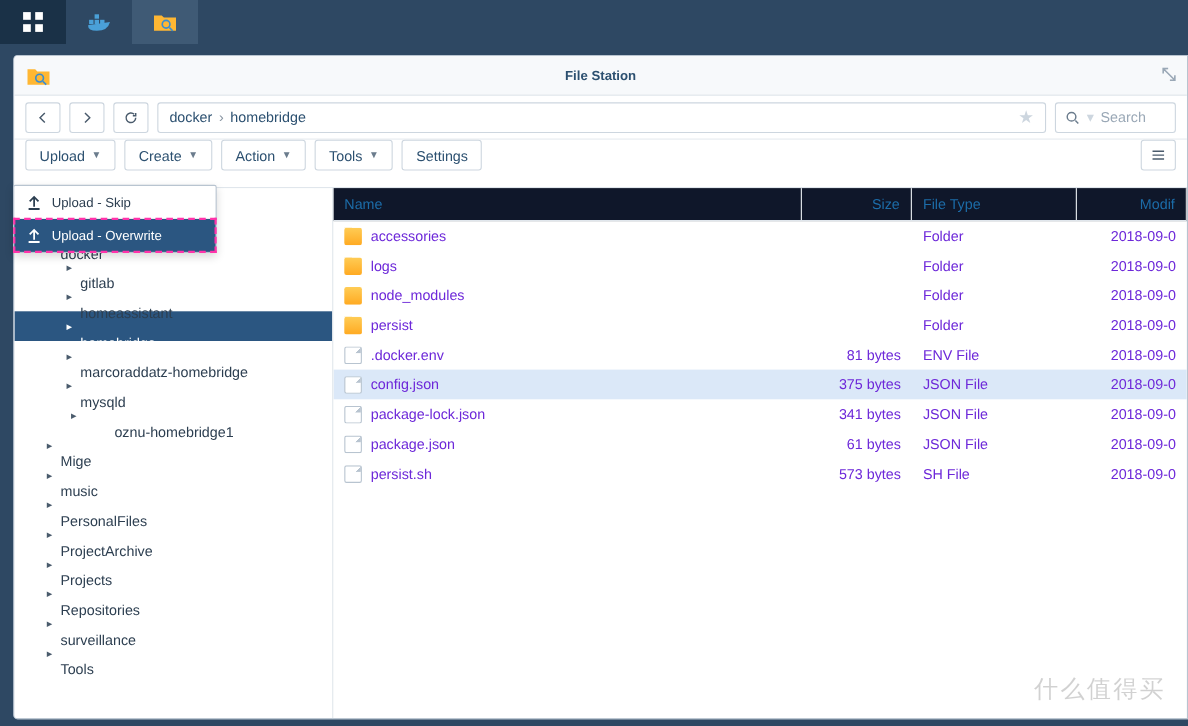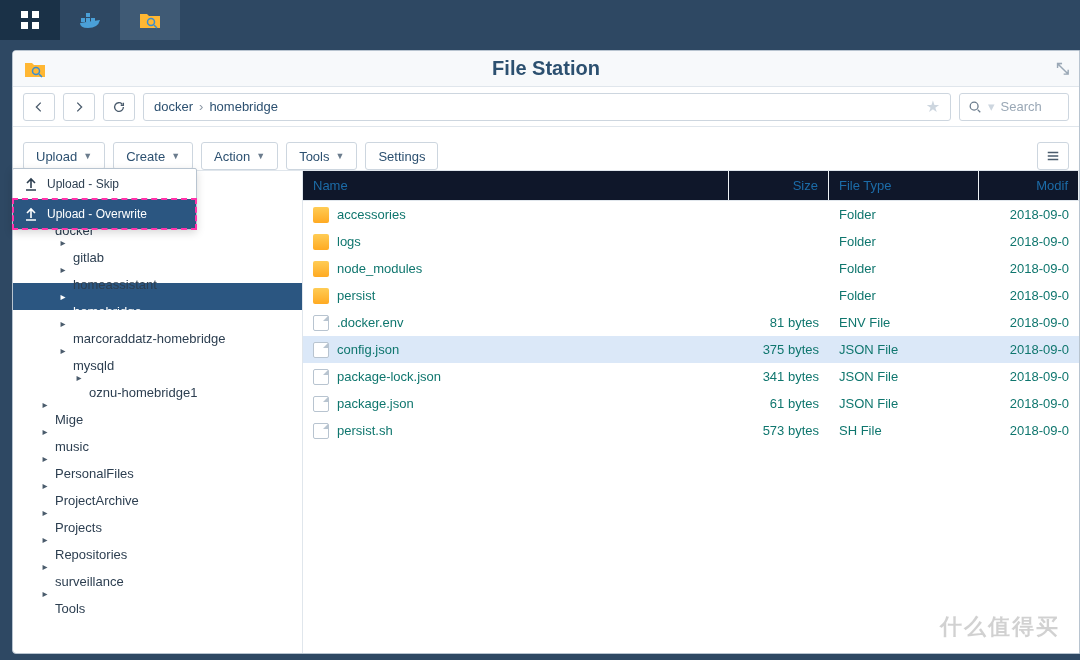--- a/index.html
+++ b/index.html
@@ -11,36 +11,36 @@
 .taskbar-item.start { background: #1a3147; }
 .taskbar-item.active { background: #3f5a75; }
 .taskbar-item svg { width: 24px; height: 24px; }
 
 
 .window { position: absolute; left: 12px; top: 50px; right: 0; bottom: 6px; background: #fff; border: 1px solid #b8c4d0; border-radius: 4px 0 0 4px; overflow: hidden; display: flex; flex-direction: column; }
 
 
 .titlebar { height: 36px; background: #f7f9fb; border-bottom: 1px solid #e0e6ec; display: flex; align-items: center; padding: 0 10px; color: #1e3a58; font-weight: 600; position: relative; }
 .titlebar .app-icon { width: 24px; height: 24px; margin-right: 8px; }
-.titlebar .title { position: absolute; left: 50%; transform: translateX(-50%); font-size: 20px; color: #2c5070; }
+.titlebar .title { position: absolute; left: 50%; transform: translateX(-50%); font-size: 12px; color: #2c5070; }
 .titlebar .title-controls { margin-left: auto; color: #9aa8b6; display: flex; align-items: center; gap: 12px; }
 
 
 .navrow { height: 40px; display: flex; align-items: center; padding: 0 10px; gap: 8px; border-bottom: 1px solid #e0e6ec; background: #fff; }
 .navbtn { width: 32px; height: 28px; border: 1px solid #cdd6df; border-radius: 3px; background: #fff; display: flex; align-items: center; justify-content: center; cursor: pointer; color: #4a5b6c; }
 .navbtn svg { width: 14px; height: 14px; }
 .breadcrumb-box { flex: 1; height: 28px; border: 1px solid #cdd6df; border-radius: 3px; display: flex; align-items: center; padding: 0 10px; font-size: 13px; color: #2c5070; gap: 6px; }
 .breadcrumb-box .sep { color: #8a96a3; }
 .breadcrumb-box .star { margin-left: auto; color: #cdd6df; font-size: 16px; }
 .searchbox { width: 110px; height: 28px; border: 1px solid #cdd6df; border-radius: 3px; display: flex; align-items: center; padding: 0 8px; font-size: 13px; color: #8a96a3; gap: 6px; }
 .searchbox input { border: none; outline: none; flex: 1; font-size: 13px; color: #333; min-width: 0; }
 .searchbox input::placeholder { color: #9aa8b6; }
 
 
-.toolbar { height: 44px; display: flex; align-items: flex-end; padding: 0 10px; gap: 8px; border-bottom: 1px solid #e0e6ec; background: #fff; }
+.toolbar { height: 44px; display: flex; align-items: flex-start; padding: 0 10px; gap: 8px; border-bottom: 1px solid #e0e6ec; background: #fff; }
 .tbtn { height: 28px; padding: 0 12px; border: 1px solid #cdd6df; border-radius: 3px; background: #fff; display: flex; align-items: center; font-size: 13px; color: #2c5070; cursor: pointer; gap: 4px; }
 .tbtn .caret { font-size: 9px; color: #6b7c8d; margin-left: 2px; }
 .toolbar .spacer { flex: 1; }
 .iconbtn { width: 32px; height: 28px; border: 1px solid #cdd6df; border-radius: 3px; background: #fff; display: flex; align-items: center; justify-content: center; cursor: pointer; color: #4a5b6c; }
 
 
 .body { flex: 1; display: flex; min-height: 0; }
 
 
 .sidebar { width: 290px; border-right: 1px solid #e0e6ec; overflow-y: auto; position: relative; padding-top: 4px; }
@@ -57,35 +57,35 @@
 .dropdown-item { height: 30px; display: flex; align-items: center; padding: 0 10px; font-size: 12px; color: #2c3e50; cursor: pointer; gap: 8px; }
 .dropdown-item.hl { background: #2b5681; color: #fff; }
 .dropdown-item.hl-border { outline: 2px dashed #ff33aa; outline-offset: -1px; }
 .dropdown-item svg { width: 16px; height: 16px; }
 
 
 .filelist { flex: 1; display: flex; flex-direction: column; overflow: hidden; }
 .fl-header { display: flex; height: 30px; border-bottom: 1px solid #e0e6ec; background: #0f172a; font-size: 13px; color: #1c6ca8; font-weight: 400; }
 .fl-header .col { display: flex; align-items: center; padding: 0 10px; border-right: 1px solid #eef2f5; }
 .fl-rows { flex: 1; overflow-y: auto; }
-.fl-row { display: flex; height: 27px; font-size: 13px; color: #0f766e; align-items: center; }
+.fl-row { display: flex; height: 27px; font-size: 13px; color: #6d28d9; align-items: center; }
 .fl-row.selected { background: #dbe8f8; }
 .fl-row .col { display: flex; align-items: center; padding: 0 10px; overflow: hidden; white-space: nowrap; }
 .col.name { flex: 1; gap: 8px; }
 .col.size { width: 100px; justify-content: flex-end; }
 .col.type { width: 150px; }
 .col.mod { width: 100px; }
 .ficon { width: 16px; height: 16px; flex-shrink: 0; }
 .ficon.folder { background: linear-gradient(#ffcc55, #ffaa22); border-radius: 2px; position: relative; }
 .ficon.folder::before { content: ""; position: absolute; top: -3px; left: 0; width: 7px; height: 3px; background: #ffcc55; border-radius: 1px 1px 0 0; }
 .ficon.file { border: 1px solid #b8c4d0; border-radius: 2px; background: #fff; position: relative; }
 .ficon.file::after { content: ""; position: absolute; top: 0; right: 0; width: 5px; height: 5px; background: linear-gradient(135deg, transparent 49%, #b8c4d0 51%); }
 
 
-.watermark { position: absolute; right: 20px; bottom: 18px; color: rgba(0,0,0,0.18); font-size: 22px; font-weight: 700; letter-spacing: 2px; pointer-events: none; }
+.watermark { position: absolute; right: 20px; bottom: 18px; color: rgba(0,0,0,0.18); font-size: 22px; font-weight: 400; letter-spacing: 2px; pointer-events: none; }
 
 
 .sidebar::-webkit-scrollbar, .fl-rows::-webkit-scrollbar { width: 10px; }
 .sidebar::-webkit-scrollbar-thumb, .fl-rows::-webkit-scrollbar-thumb { background: #cdd6df; border-radius: 4px; }
 </style>
 </head>
 <body>
 
 <div class="taskbar">
   <div class="taskbar-item start">
@@ -213,21 +213,21 @@
           <span class="label">homebridge</span>
         </div>
         <div class="tree-row" style="padding-left: 44px;">
           <span class="arrow right"></span>
           <span class="label">marcoraddatz-homebridge</span>
         </div>
         <div class="tree-row" style="padding-left: 44px;">
           <span class="arrow right"></span>
           <span class="label">mysqld</span>
         </div>
-        <div class="tree-row" style="padding-left: 60px;">
+        <div class="tree-row" style="padding-left: 48px; gap: 27px;">
           <span class="arrow right"></span>
           <span class="label">oznu-homebridge1</span>
         </div>
         <div class="tree-row" style="padding-left: 26px;">
           <span class="arrow right"></span>
           <span class="label">Mige</span>
         </div>
         <div class="tree-row" style="padding-left: 26px;">
           <span class="arrow right"></span>
           <span class="label">music</span>

